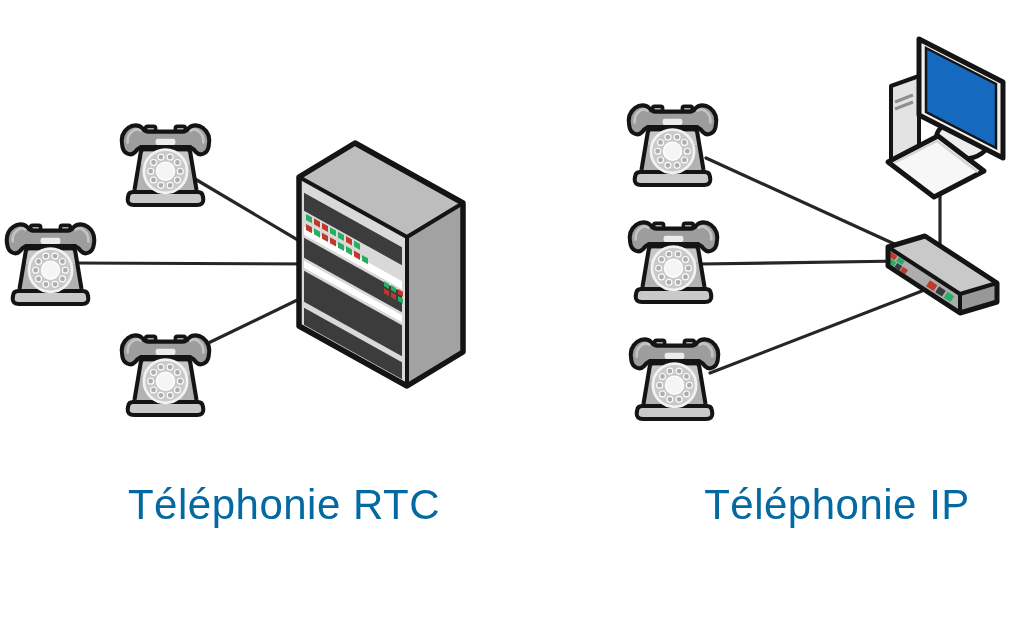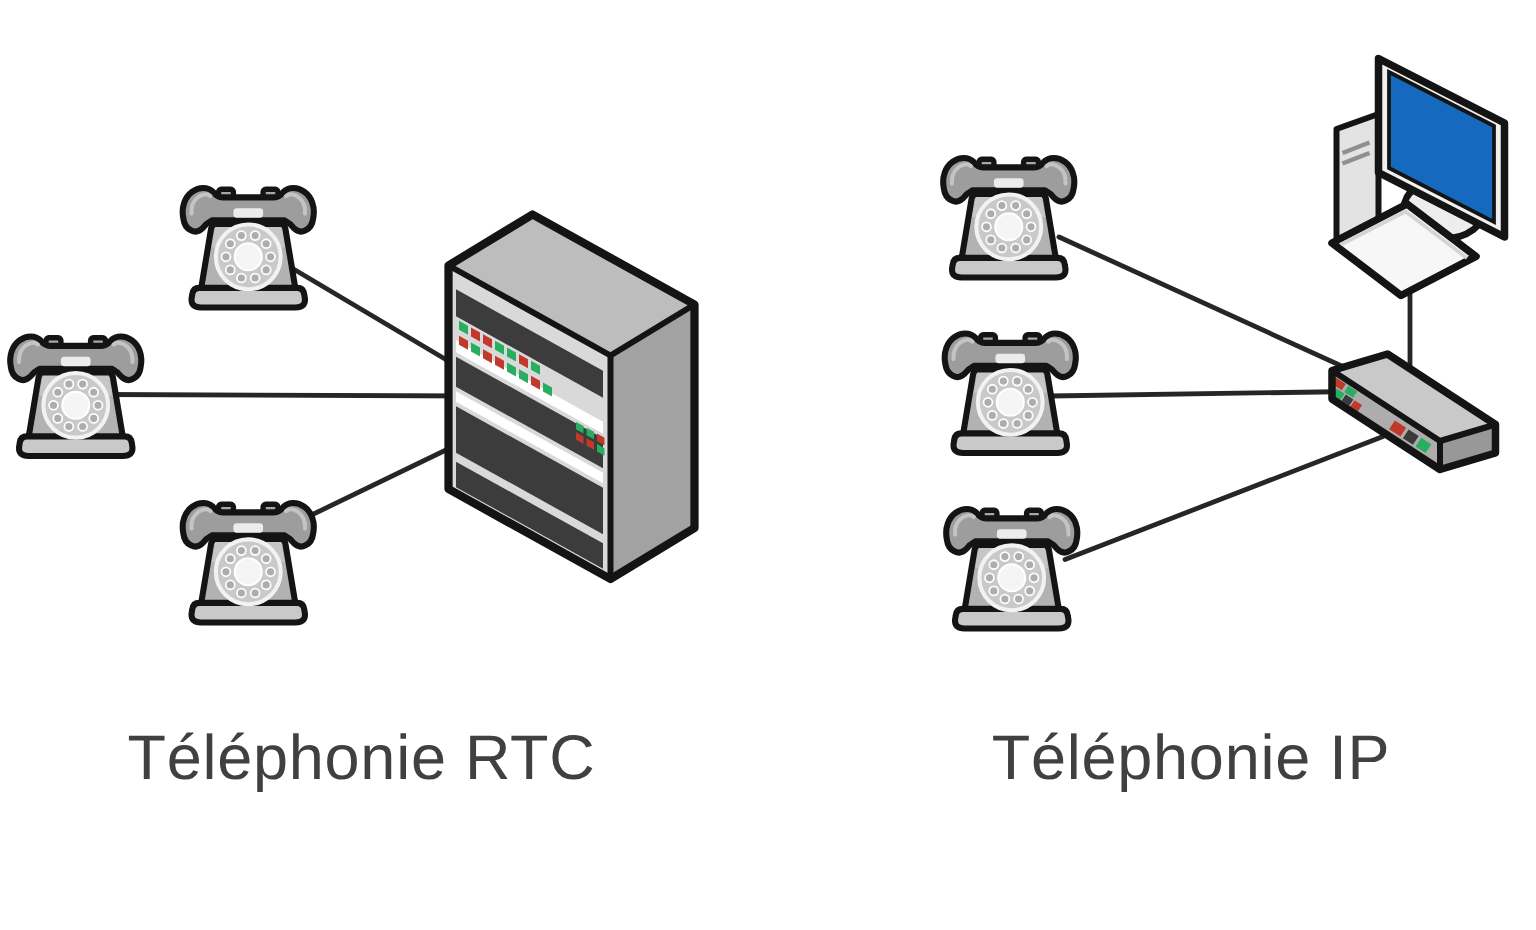--- a/index.html
+++ b/index.html
@@ -10,23 +10,24 @@
     background: #ffffff;
     overflow: hidden;
     font-family: "Liberation Sans", sans-serif;
   }
   .stage svg { position: absolute; left: 0; top: 0; }
   .label {
     position: absolute;
     transform: translateX(-50%);
     font-size: 42px;
     font-weight: 400;
-    color: #404040;
+    color: #0369a1;
     white-space: nowrap;
     letter-spacing: 0.5px;
+    margin-left: 43px;
   }
   #label-rtc { left: 241px; top: 481px; }
   #label-ip  { left: 794px; top: 481px; text-align: center; }
 </style>
 </head>
 <body>
 
 <div class="stage">
   <svg width="1024" height="620" viewBox="0 0 1024 620" xmlns="http://www.w3.org/2000/svg">
     <defs>

